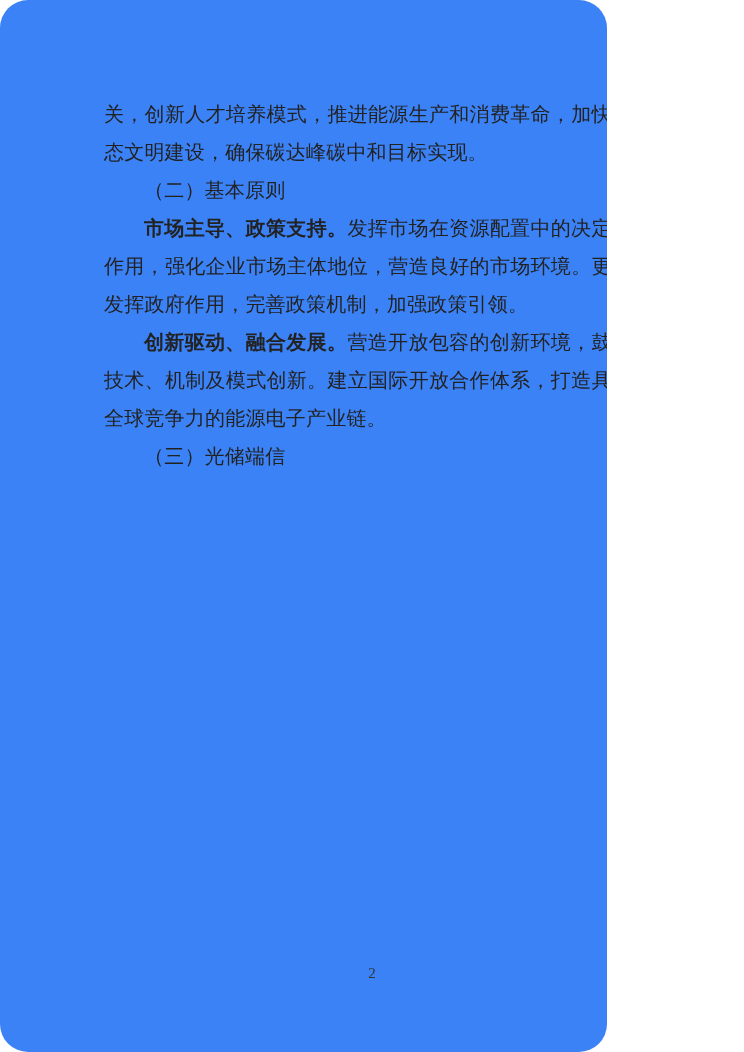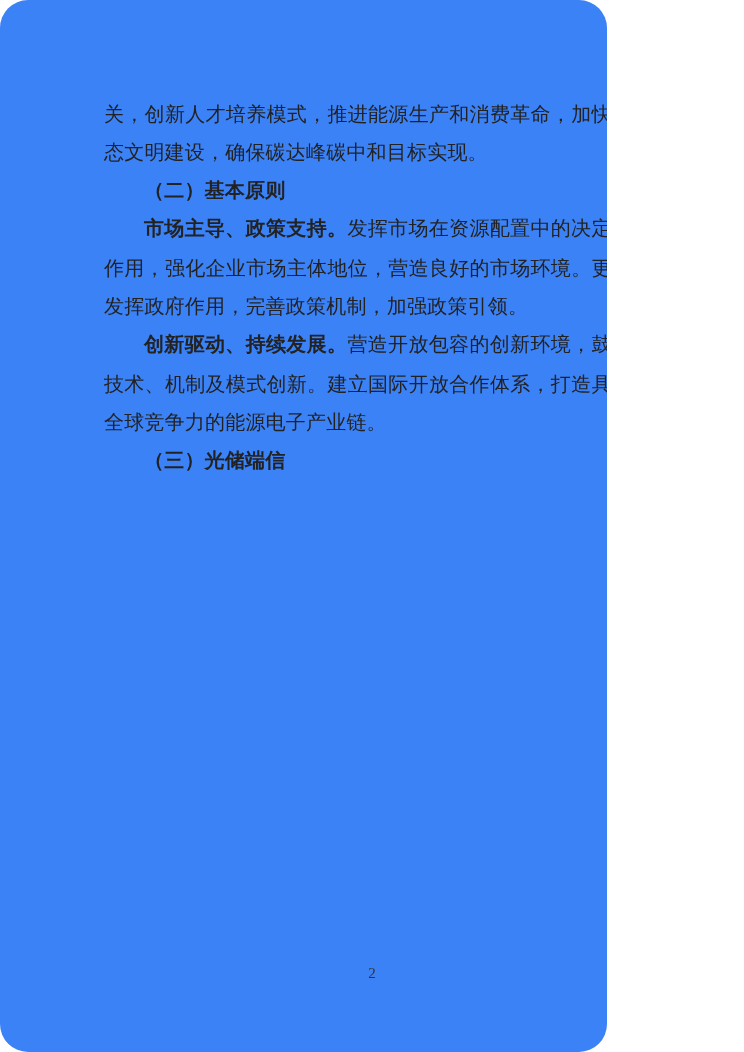--- a/index.html
+++ b/index.html
@@ -30,25 +30,24 @@
   }
   .content p {
     margin: 0;
     padding: 0;
     text-indent: 2em;
   }
   .content p.no-indent {
     text-indent: 0;
   }
   .heading {
-    font-weight: bold;
+    font-weight: normal;
   }
   .lead {
     font-weight: bold;
-    font-family: Liberation Mono, monospace;
   }
   .footer {
     position: absolute;
     top: 963px;
     left: 0;
     width: 744px;
     text-align: center;
     font-size: 15px;
     line-height: 20px;
     color: #333333;
@@ -61,21 +60,21 @@
 
   <div class="content">
 
     <p class="no-indent">关，创新人才培养模式，推进能源生产和消费革命，加快生态文明建设，确保碳达峰碳中和目标实现。</p>
 
     <p class="heading">（二）基本原则</p>
 
     <p><span class="lead">市场主导、政策支持。</span><span>发挥市场在资源配置中的决定性作用，强化企业市场主体地位，营造良好的市场环境。更好发挥政府作用，完善政策机制，加强政策引领。</span></p>
 
 
-    <p><span class="lead">创新驱动、持续发展。</span><span>营造开放包容的创新环境，鼓励技术、机制及模式创新。建立国际开放合作体系，打造具有全球竞争力的能源电子产业链。</span></p>
+    <p><span class="lead">创新驱动、融合发展。</span><span>营造开放包容的创新环境，鼓励技术、机制及模式创新。建立国际开放合作体系，打造具有全球竞争力的能源电子产业链。</span></p>
 
 
     <p class="heading">（三）光储端信</p>
 
 
 
   </div>
 
   <div class="footer">
     <span>2</span>

